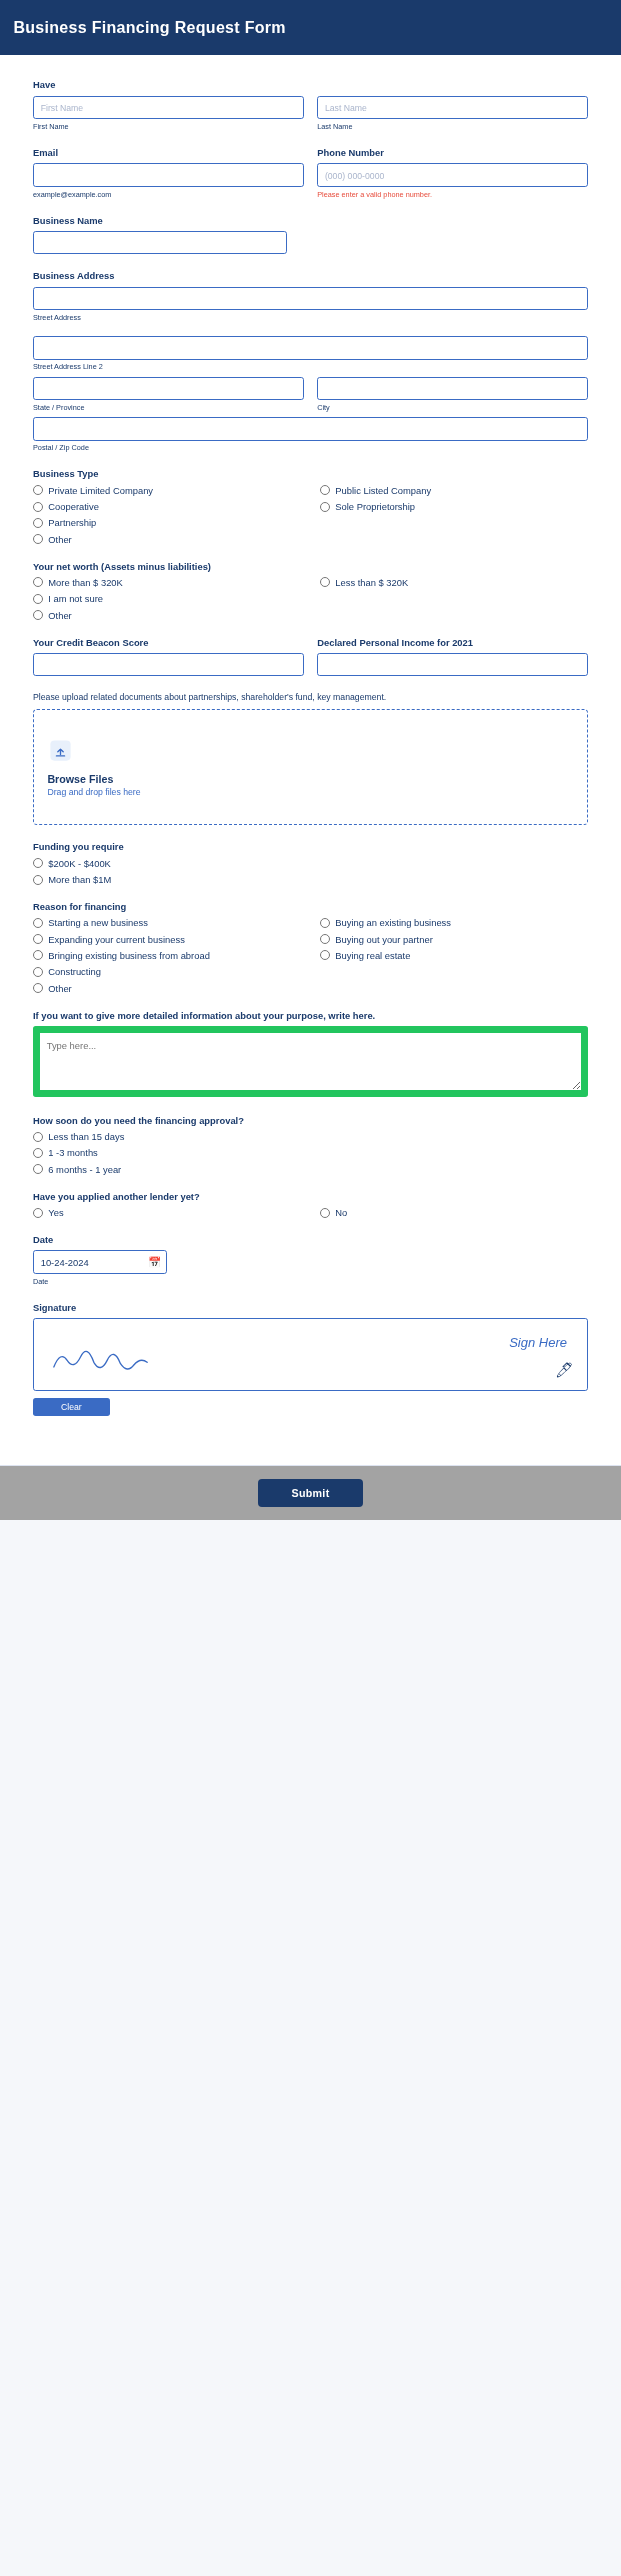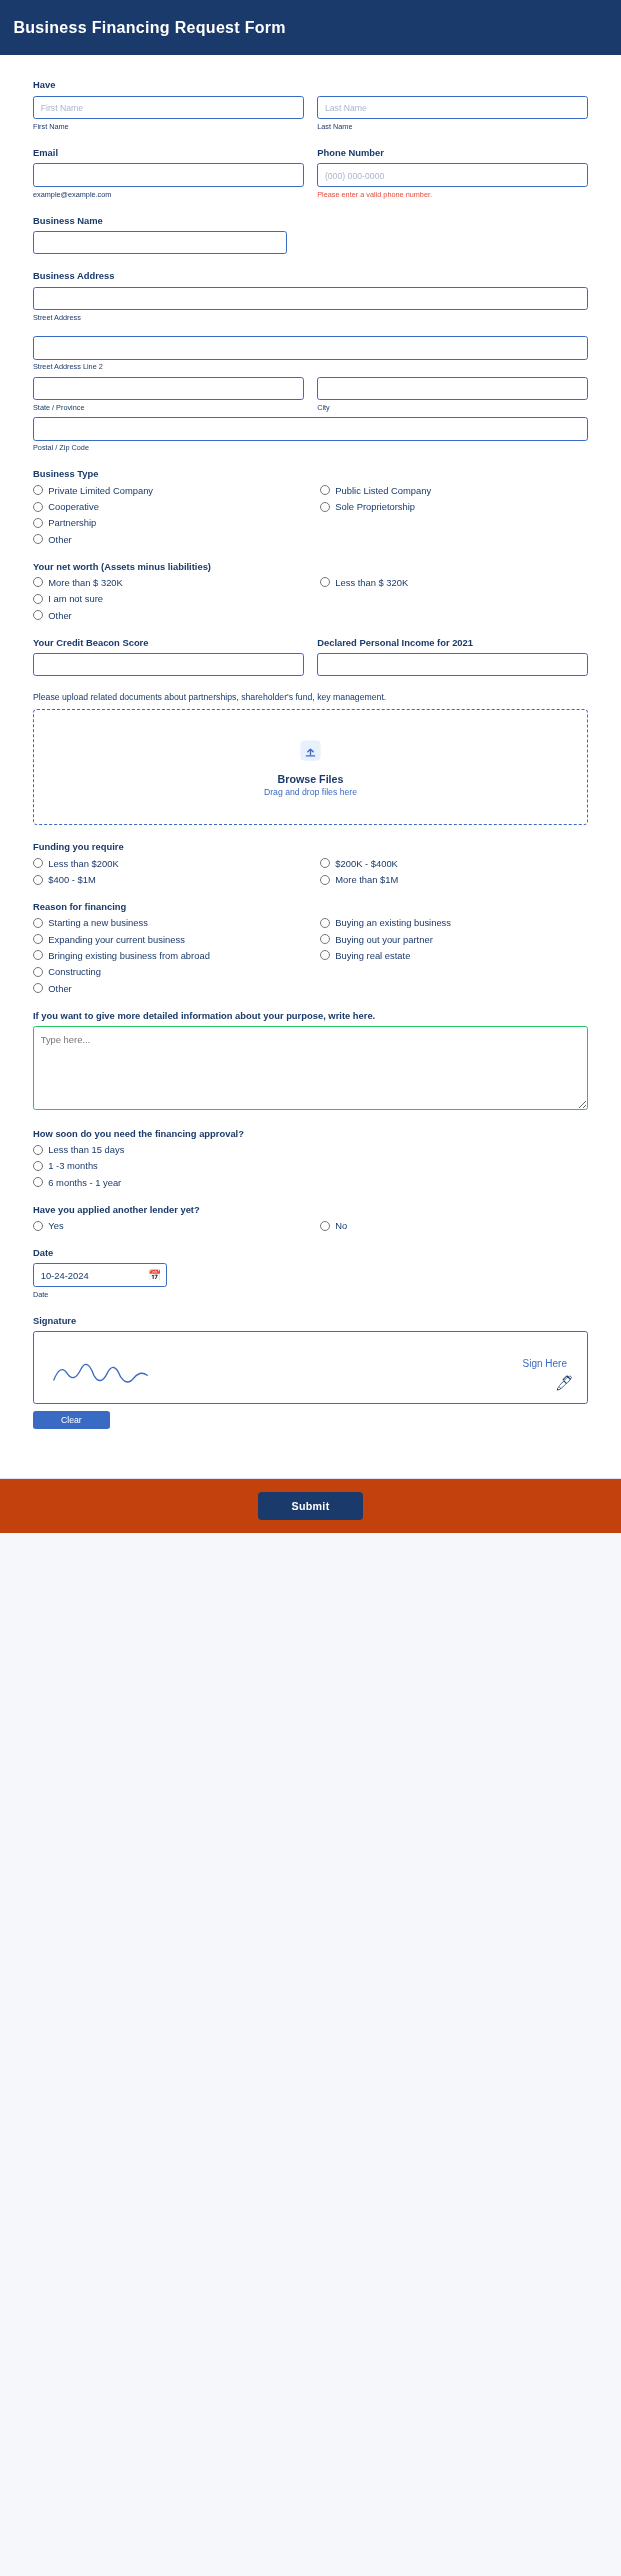--- a/index.html
+++ b/index.html
@@ -85,21 +85,21 @@
     .radio-item input[type="radio"] {
       accent-color: #1a3a6b;
       width: 10px;
       height: 10px;
       cursor: pointer;
     }
     .file-upload-area {
       border: 1.3px dashed #3a6bc4;
       border-radius: 4px;
       padding: 27px 13.4px;
-      text-align: center;
+      text-align: left;
       background: white;
       cursor: pointer;
     }
     .upload-icon {
       margin-bottom: 6.7px;
     }
     .upload-icon svg {
       width: 27px;
       height: 27px;
     }
@@ -108,26 +108,26 @@
       font-weight: bold;
       color: #1a3a6b;
       margin-bottom: 2.7px;
     }
     .file-upload-subtitle {
       font-size: 8.7px;
       color: #3a6bc4;
     }
     .textarea-input {
       width: 100%;
-      border: 1px solid #22c55e;
+      border: 7px solid #22c55e;
       border-radius: 2.7px;
       padding: 6.7px;
       font-size: 9.4px;
       color: #aab5cc;
-      height: 84px;
+      height: 71px;
       resize: vertical;
       outline: none;
       font-family: Arial, sans-serif;
     }
     .date-input-wrapper {
       position: relative;
       display: inline-flex;
       align-items: center;
     }
     .date-input {
@@ -153,24 +153,25 @@
       padding: 13.4px;
       min-height: 73px;
       position: relative;
       display: flex;
       align-items: flex-end;
       justify-content: flex-start;
       background: white;
     }
     .signature-text {
       color: #3a6bc4;
-      font-size: 10px;
+      font-size: 13px;
       position: absolute;
-      top: 26px;
+      top: 16px;
       right: 20px;
+      font-style: italic;
     }
     .signature-svg {
       width: 107px;
       height: 40px;
     }
     .pen-icon {
       position: absolute;
       bottom: 10.7px;
       right: 13.4px;
       color: #1a3a6b;
@@ -184,21 +185,21 @@
       border: none;
       border-radius: 2.7px;
       padding: 4px 28px;
       font-size: 8.7px;
       cursor: pointer;
     }
     .submit-bar {
       border-top: 1px solid #dde3f0;
       padding: 13.4px;
       text-align: center;
-      background: #c2410c;
+      background: #a3a3a3;
     }
     .submit-btn {
       background: #1a3a6b;
       color: white;
       border: none;
       border-radius: 4px;
       padding: 8px 33px;
       font-size: 10.7px;
       font-weight: bold;
       cursor: pointer;
@@ -366,30 +367,20 @@
       <div class="file-upload-subtitle">Drag and drop files here</div>
     </div>
   </div>
 
   <div class="section">
     <span class="section-label">Funding you require</span>
     <div class="radio-row">
       <div class="radio-col">
         <label class="radio-item">
           <input type="radio" name="funding" style="">
-          <span>Less than $200K</span>
-        </label>
-        <label class="radio-item">
-          <input type="radio" name="funding" style="">
-          <span>$400 - $1M</span>
-        </label>
-      </div>
-      <div class="radio-col">
-        <label class="radio-item">
-          <input type="radio" name="funding" style="">
           <span>$200K - $400K</span>
         </label>
         <label class="radio-item">
           <input type="radio" name="funding" style="">
           <span>More than $1M</span>
         </label>
       </div>
     </div>
   </div>
 

